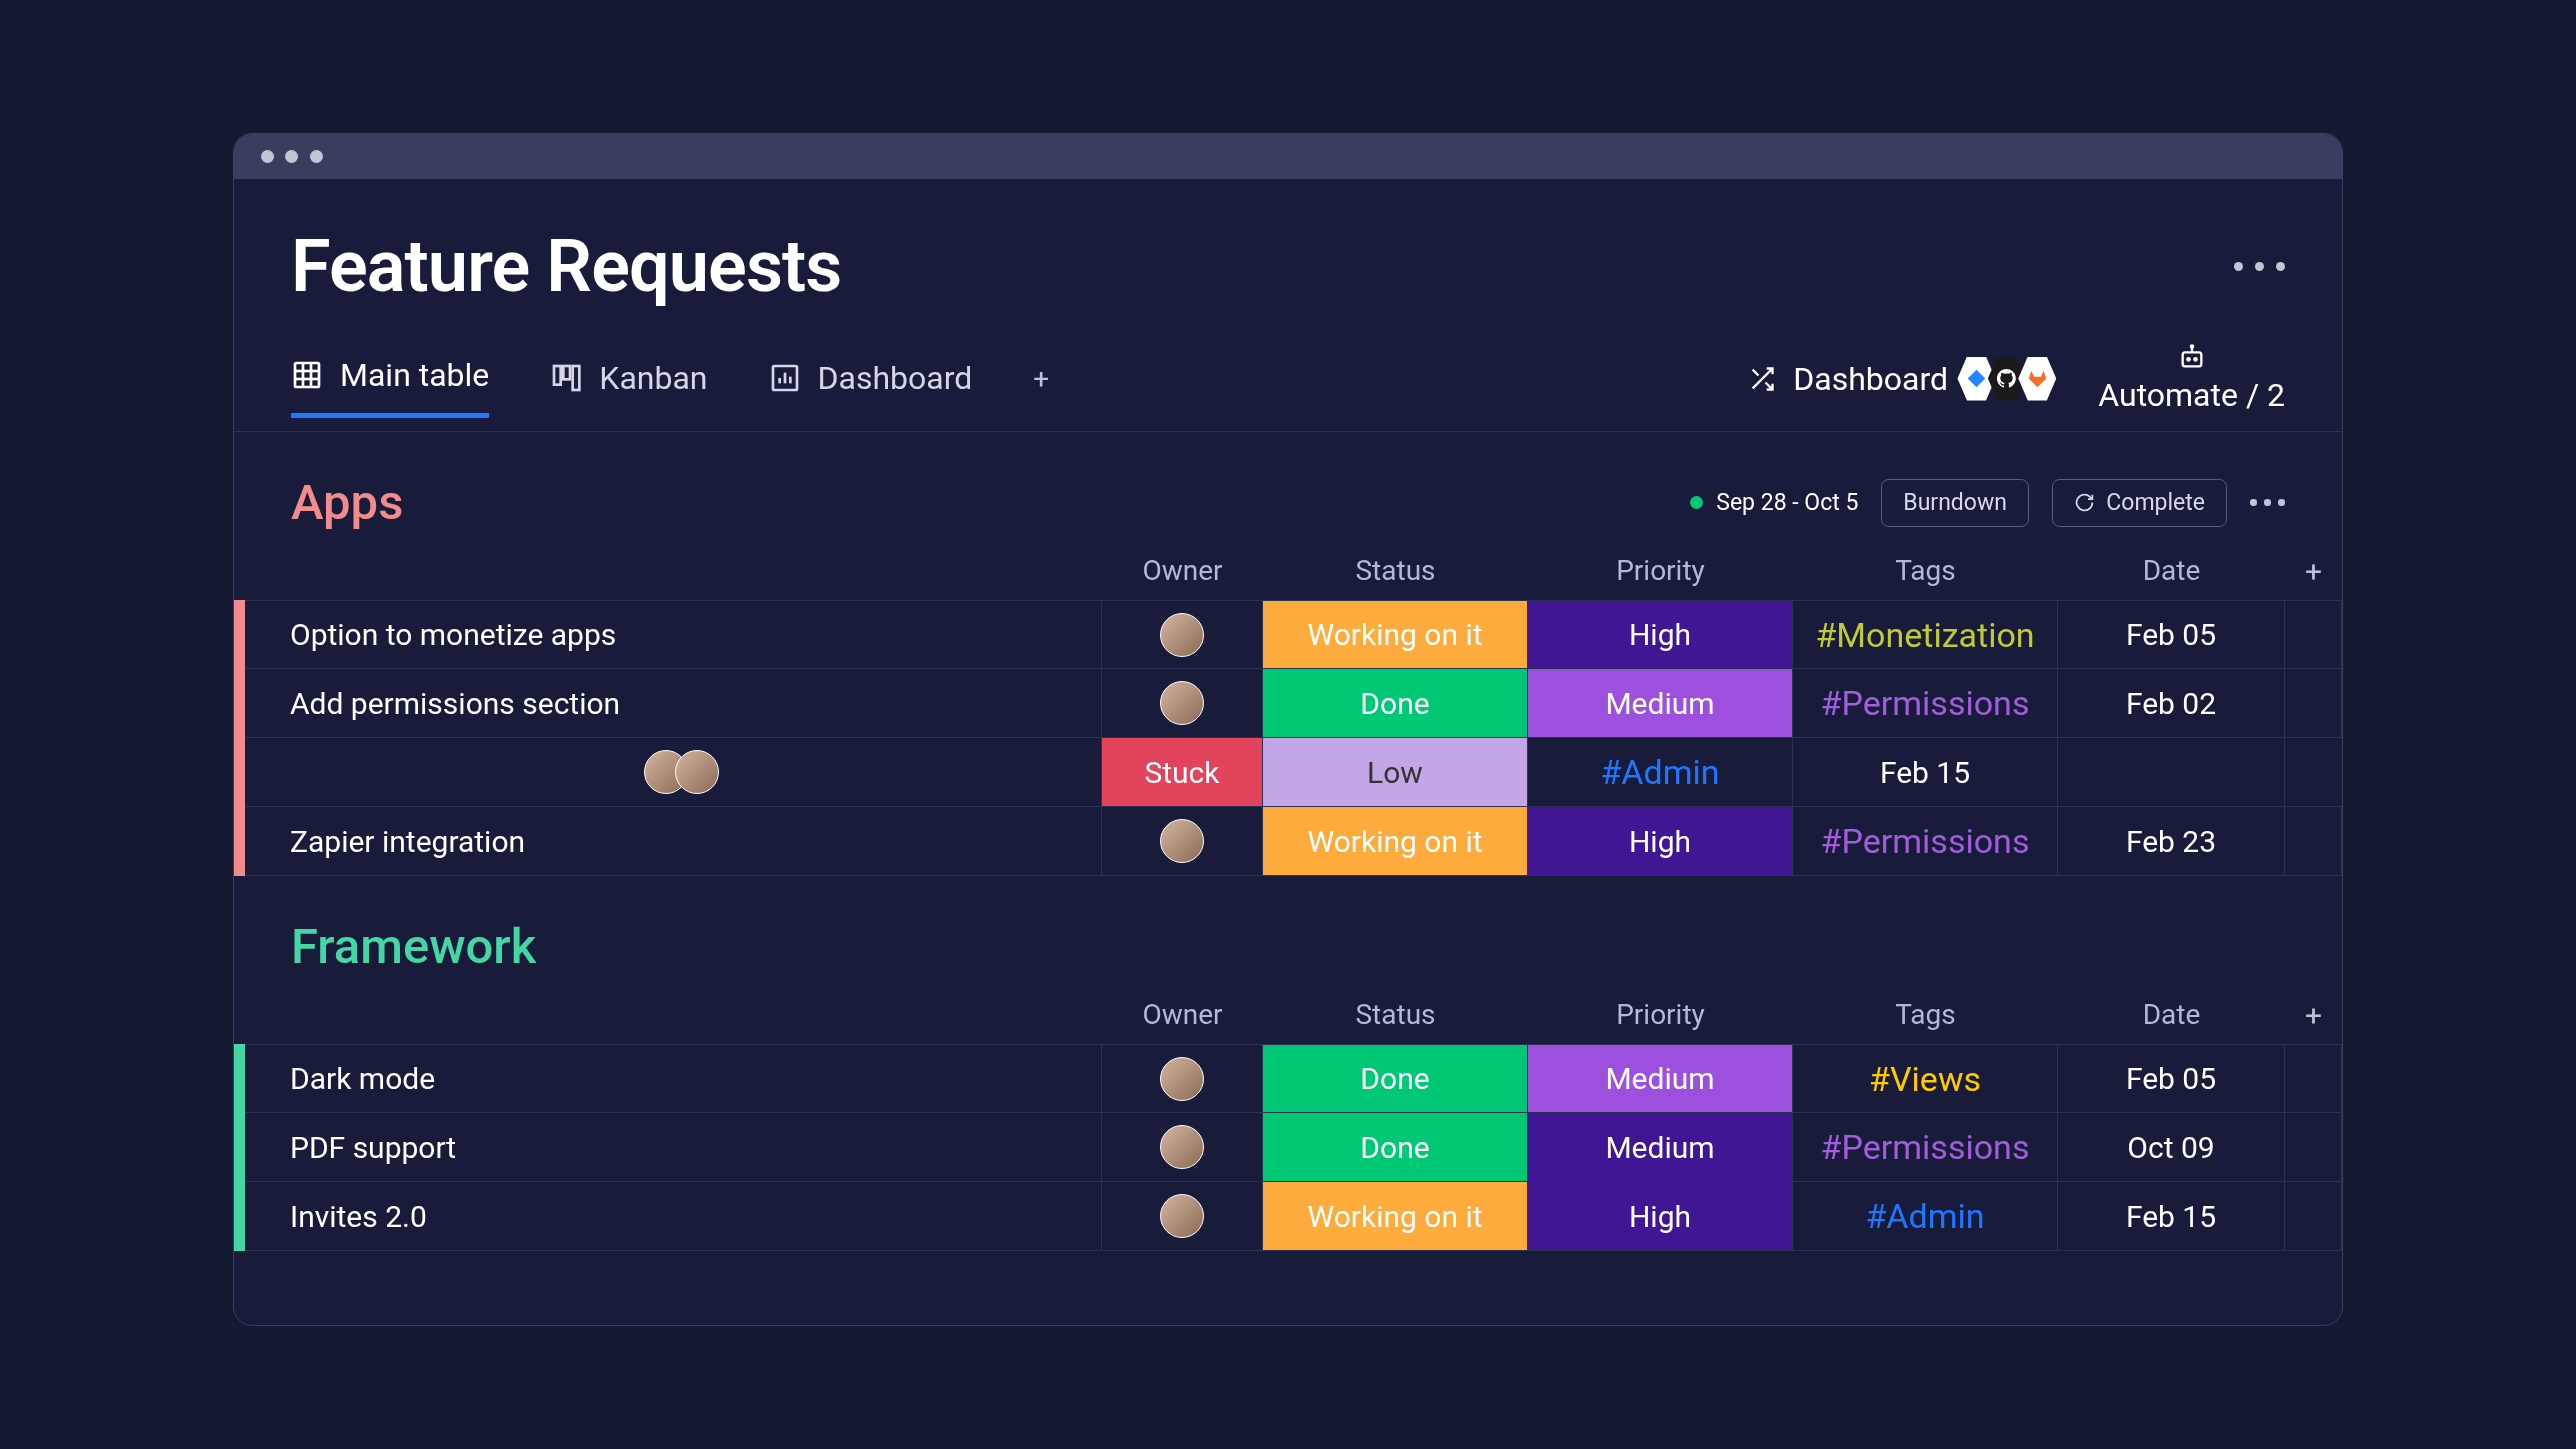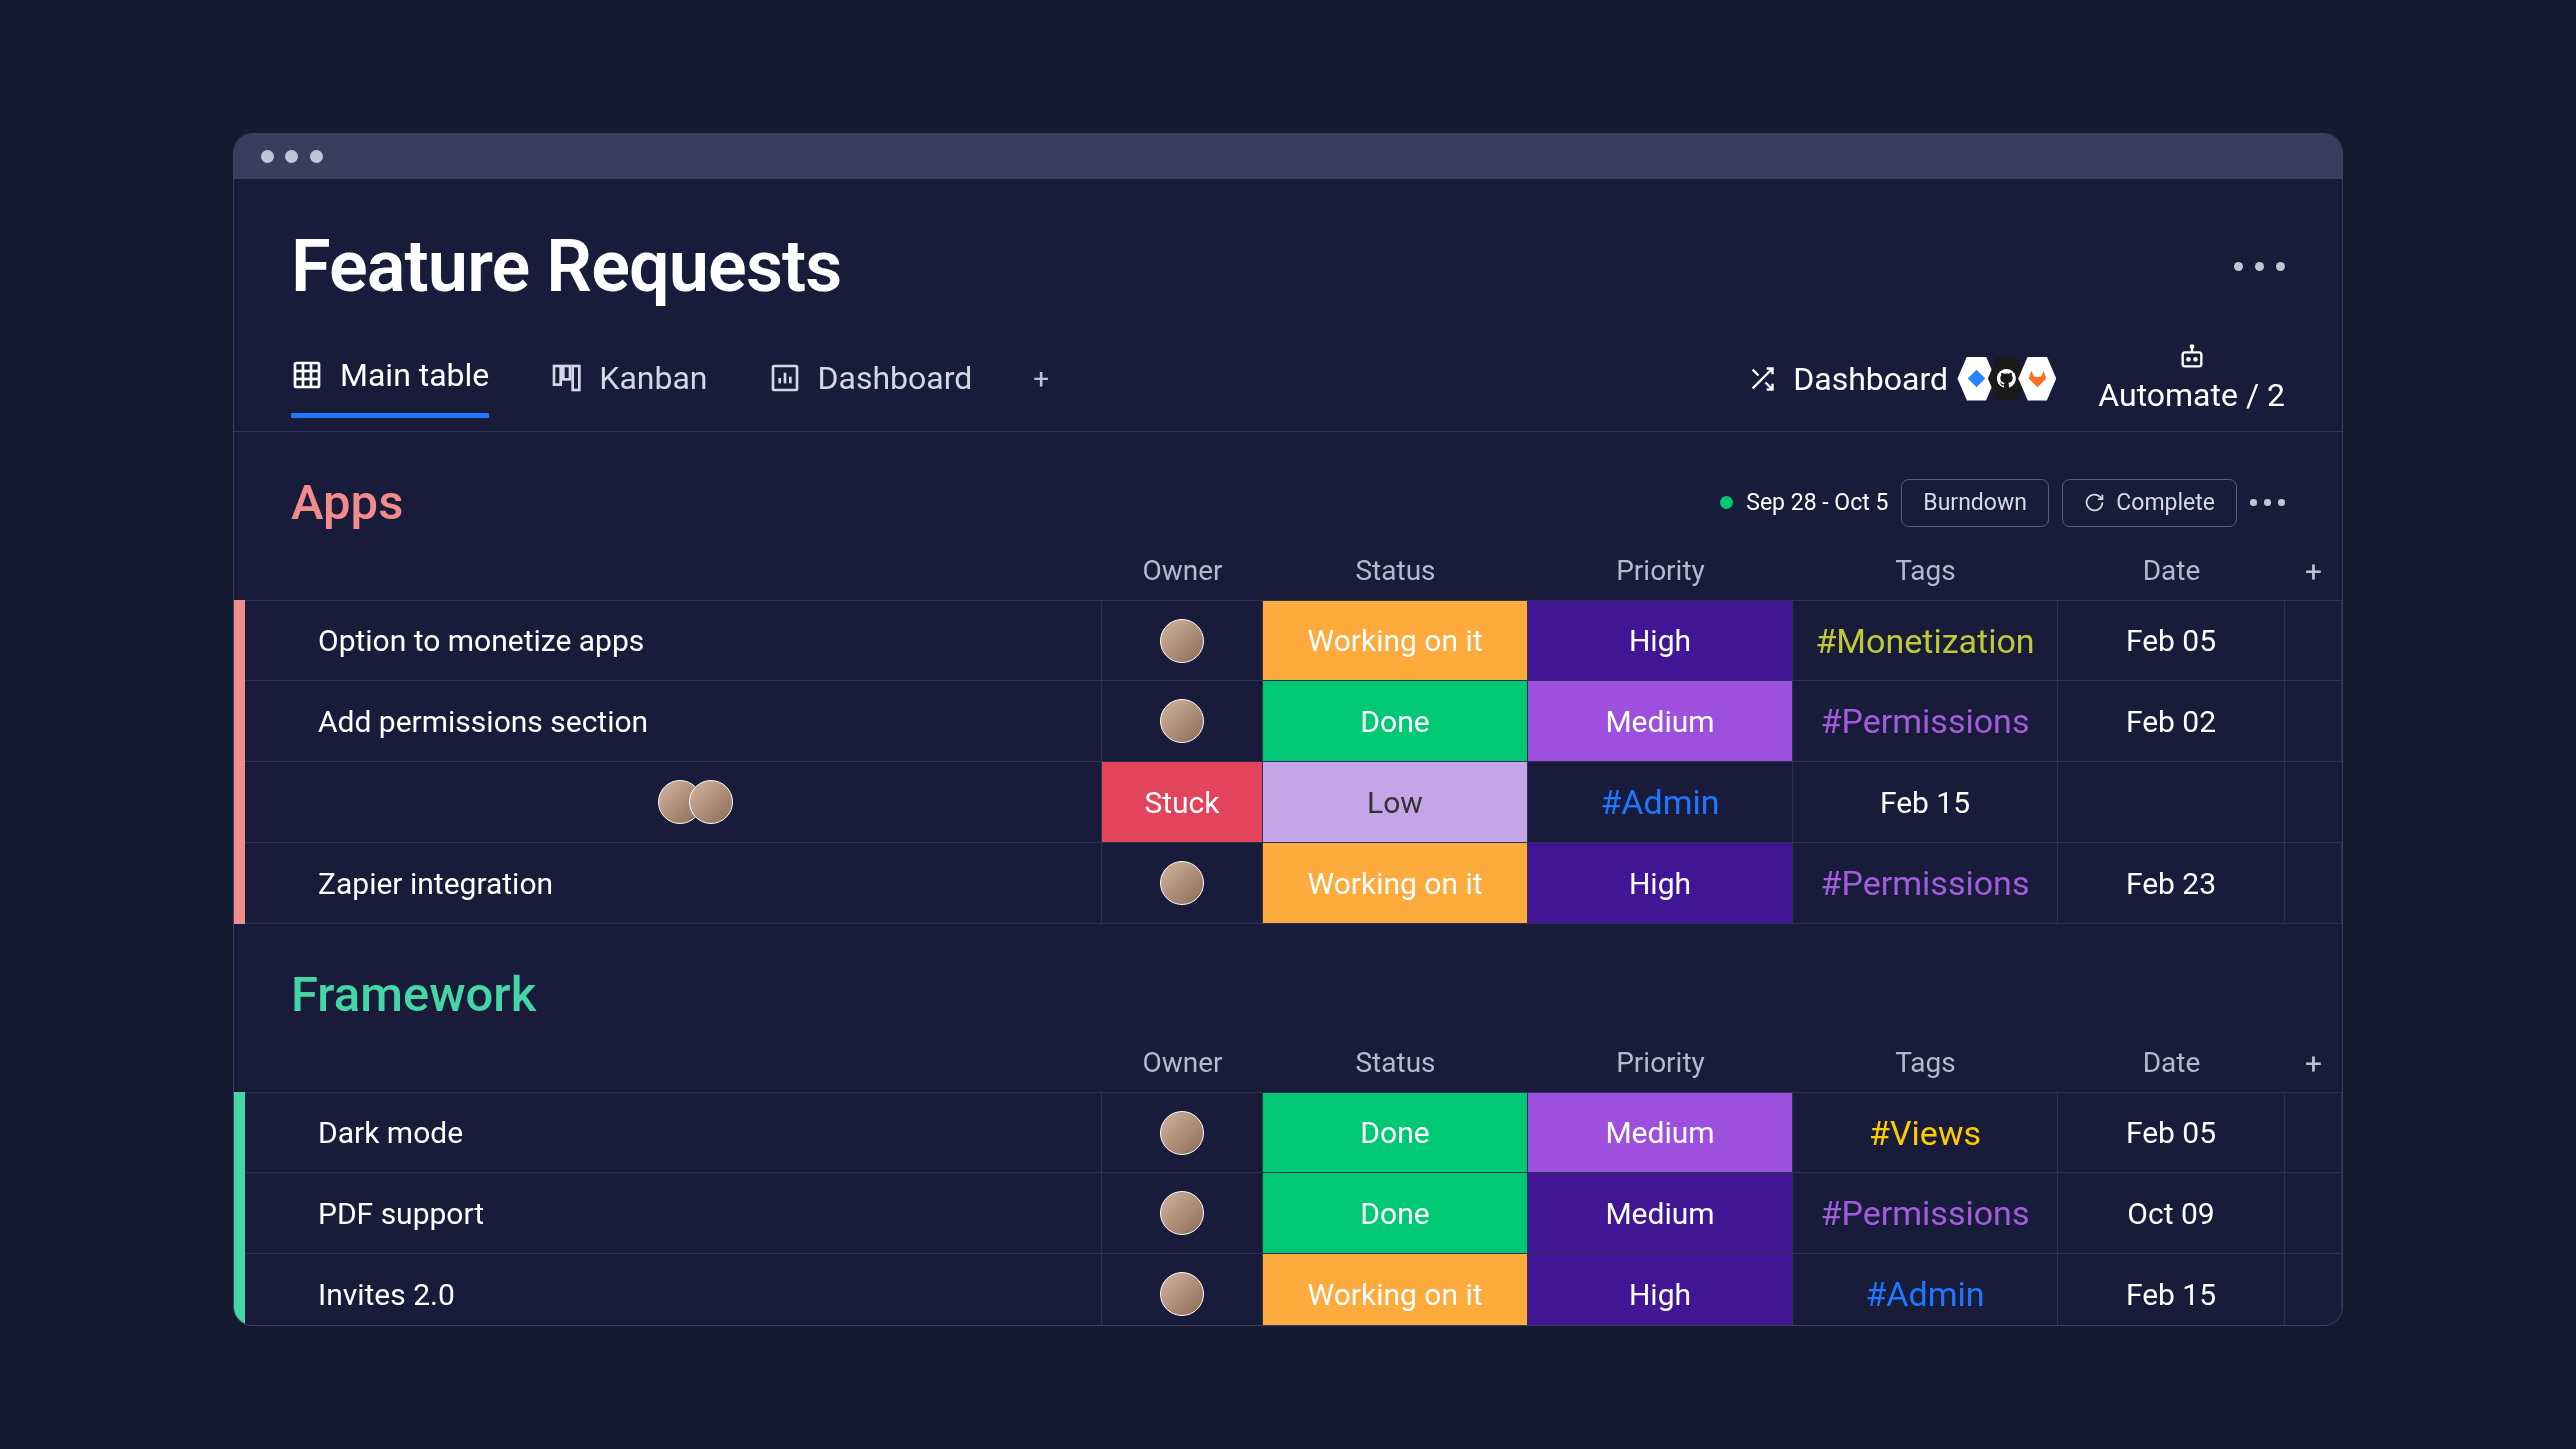--- a/index.html
+++ b/index.html
@@ -90,44 +90,43 @@
     align-items: center;
     padding: 42px 57px 11.4px 57px;
   }
   .group-title {
     font-size: 49px;
     font-weight: 500;
   }
   .group-apps .group-title { color: #f28b8b; }
   .group-framework .group-title { color: #45d6a5; }
   .group-controls {
-    display: flex; align-items: center; gap: 13px;
+    display: flex; align-items: center; gap: 23px;
     font-size: 23px;
   }
   .sprint-chip { display: flex; align-items: center; gap: 13.3px; }
   .green-dot { width: 13.3px; height: 13.3px; background: #00c875; border-radius: 50%; }
   .btn-outline {
     border: 0.9px solid #5a5e7a;
     padding: 9.5px 21px;
     border-radius: 7.6px;
     font-size: 23px;
     color: #d7d9e7;
     display: flex; align-items: center; gap: 11.4px;
     cursor: pointer;
   }
   .col-headers { display: grid; grid-template-columns: 17px 1fr 161px 265px 265px 265px 227px 57px; color: #b5b8cf; font-size: 28px; }
   .col-headers > div { text-align: center; padding: 11.4px 0; }
   .col-headers .name-col { text-align: left; }
   .table-body { border-left: 11.4px solid transparent; }
   .row {
     display: grid;
     grid-template-columns: 17px 1fr 161px 265px 265px 265px 227px 57px;
-    height: 81px;
+    height: 69px;
     border-bottom: 0.9px solid #2d3252;
-    padding-left: 28px;
   }
   .row:first-child { border-top: 0.9px solid #2d3252; }
   .cell {
     display: flex; align-items: center; justify-content: center;
     border-right: 0.9px solid #2d3252;
     font-size: 30px;
   }
   .cell.name { justify-content: flex-start; padding-left: 28px; font-size: 30px; }
   .cell.status { color: #fff; font-weight: 400; }
   .cell.priority { color: #fff; }

